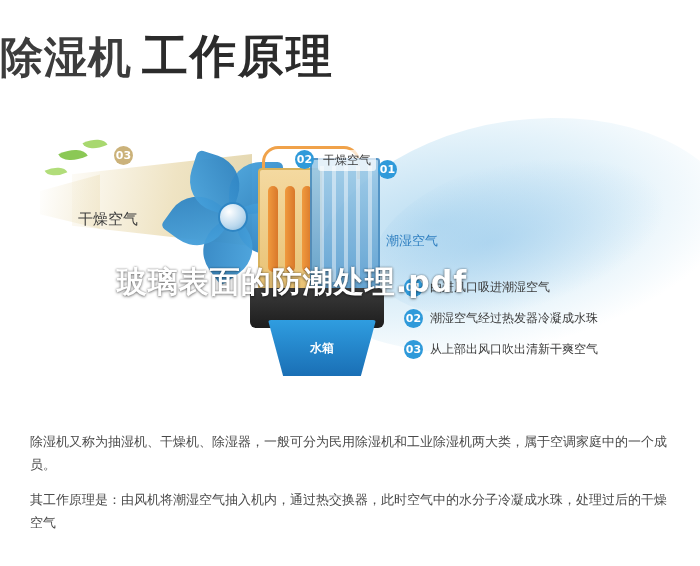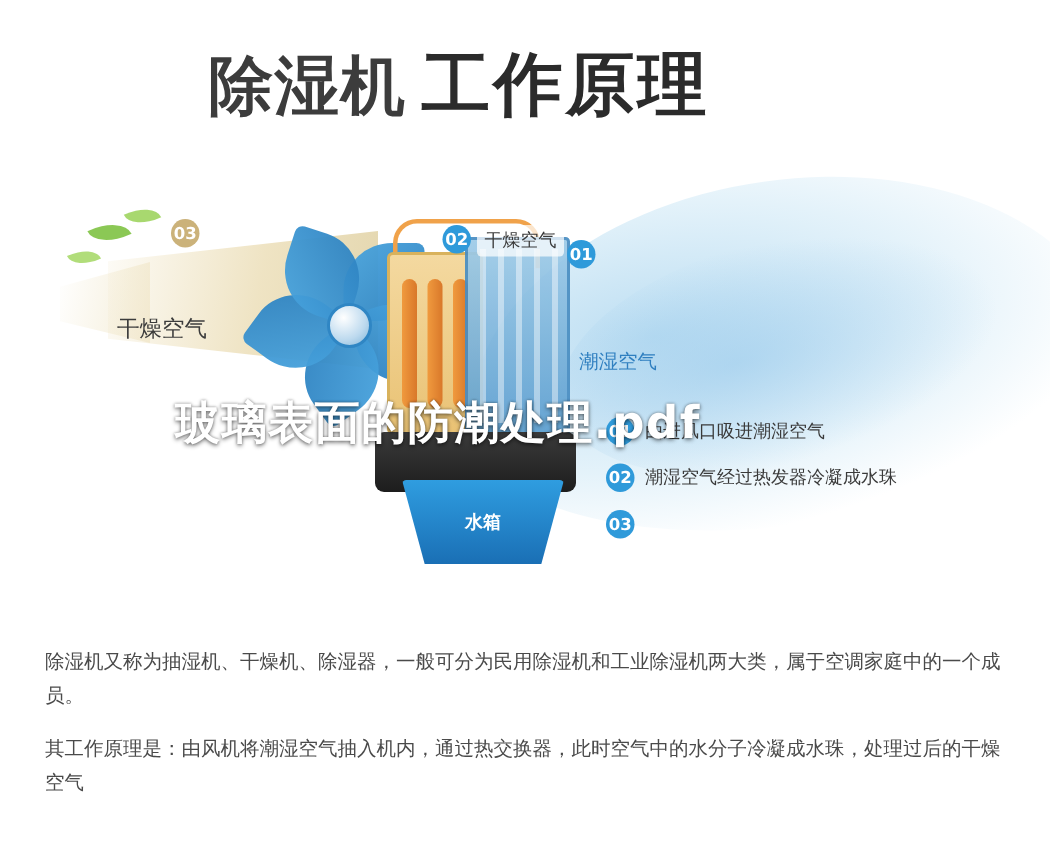--- a/index.html
+++ b/index.html
@@ -21,21 +21,21 @@
     background: linear-gradient(to bottom, #ffffff 0%, #ffffff 66%, #ffffff 100%);
     overflow: hidden;
   }
 
   
   .title-wrap {
     position: absolute;
     top: 26px;
     left: 0;
     width: 612px;
-    text-align: center;
+    text-align: left;
     white-space: nowrap;
   }
   .title-main {
     font-family: "DejaVu Sans", "Liberation Sans", sans-serif;
     font-weight: bold;
     font-size: 43px;
     color: #3c3c3c;
     letter-spacing: 1px;
   }
   .title-sub {
@@ -395,20 +395,21 @@
       <div class="step-row">
         <div class="step-num">01</div>
         <div class="step-text">由进风口吸进潮湿空气</div>
       </div>
       <div class="step-row">
         <div class="step-num">02</div>
         <div class="step-text">潮湿空气经过热发器冷凝成水珠</div>
       </div>
       <div class="step-row">
         <div class="step-num">03</div>
+        <div class="step-text">从上部出风口吹出清新干爽空气</div>
       </div>
     </div>
   </div>
 
   <div class="watermark">玻璃表面的防潮处理.pdf</div>
 
   <div class="bodytext">
     <p>除湿机又称为抽湿机、干燥机、除湿器，一般可分为民用除湿机和工业除湿机两大类，属于空调家庭中的一个成员。</p>
     <p style="margin-bottom:0;">其工作原理是：由风机将潮湿空气抽入机内，通过热交换器，此时空气中的水分子冷凝成水珠，处理过后的干燥空气</p>
     <p>排出机外，如此循环使室内湿度保持在适宜的相对湿度。</p>

